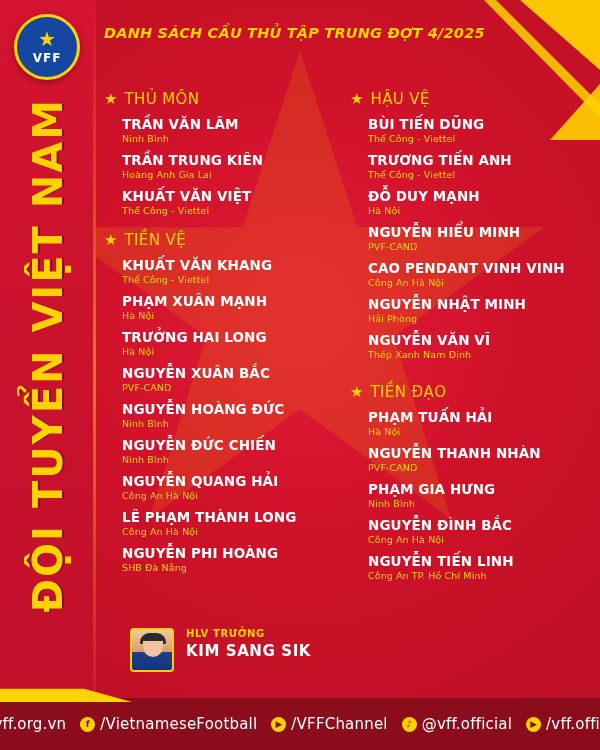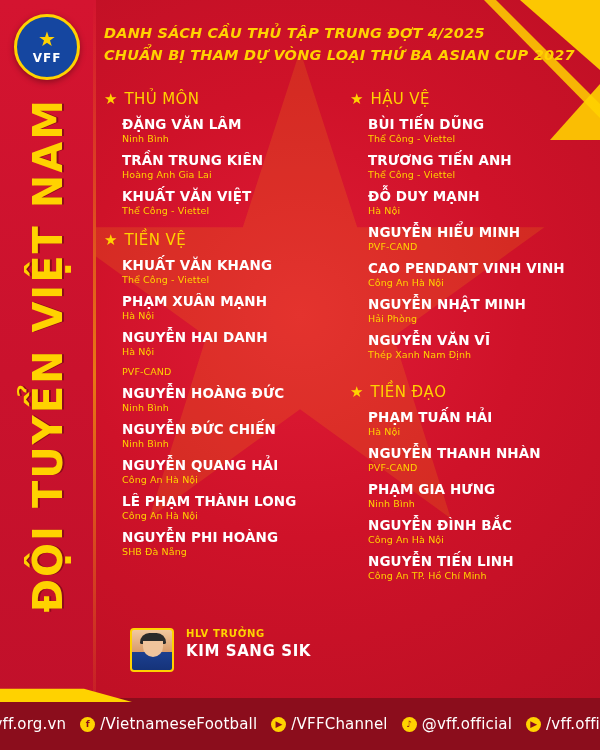--- a/index.html
+++ b/index.html
@@ -192,33 +192,32 @@
     <span>ĐỘI TUYỂN VIỆT NAM</span>
   </div>
 
   <div class="logo">
     <div class="star">★</div>
     <div class="vff">VFF</div>
   </div>
 
   <div class="header">
     <div class="line">DANH SÁCH CẦU THỦ TẬP TRUNG ĐỢT 4/2025</div>
-    <div class="line">CHUẨN BỊ THAM DỰ VÒNG LOẠI THỨ BA ASIAN CUP 2027</div>
   </div>
 
   <div class="columns">
     <div class="col">
 
       <div class="group">
         <div class="group-title">
           <span class="star-ico">★</span>
           <span class="gt-text">THỦ MÔN</span>
         </div>
         <div class="player">
-          <div class="name">ĐẶNG VĂN LÂM</div>
+          <div class="name">TRẦN VĂN LÂM</div>
           <div class="club">Ninh Bình</div>
         </div>
         <div class="player">
           <div class="name">TRẦN TRUNG KIÊN</div>
           <div class="club">Hoàng Anh Gia Lai</div>
         </div>
         <div class="player">
           <div class="name">KHUẤT VĂN VIỆT</div>
           <div class="club">Thể Công - Viettel</div>
         </div>
@@ -231,24 +230,25 @@
         </div>
         <div class="player">
           <div class="name">KHUẤT VĂN KHANG</div>
           <div class="club">Thể Công - Viettel</div>
         </div>
         <div class="player">
           <div class="name">PHẠM XUÂN MẠNH</div>
           <div class="club">Hà Nội</div>
         </div>
         <div class="player">
-          <div class="name">NGUYỄN HAI DANH</div>
+          <div class="name">TRƯỞNG HAI LONG</div>
           <div class="club">Hà Nội</div>
         </div>
         <div class="player">
+          <div class="name">NGUYỄN XUÂN BẮC</div>
           <div class="club">PVF-CAND</div>
         </div>
         <div class="player">
           <div class="name">NGUYỄN HOÀNG ĐỨC</div>
           <div class="club">Ninh Bình</div>
         </div>
         <div class="player">
           <div class="name">NGUYỄN ĐỨC CHIẾN</div>
           <div class="club">Ninh Bình</div>
         </div>

